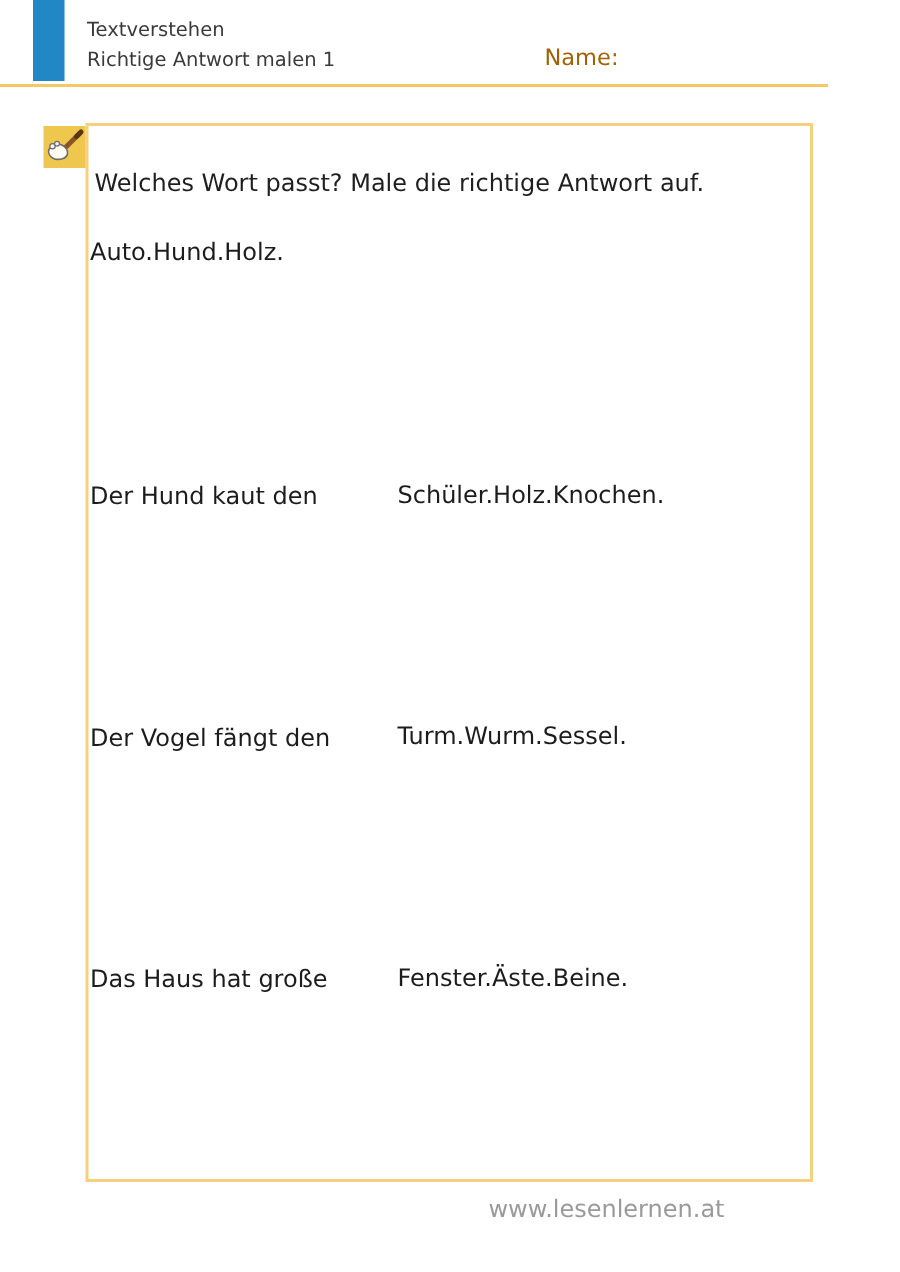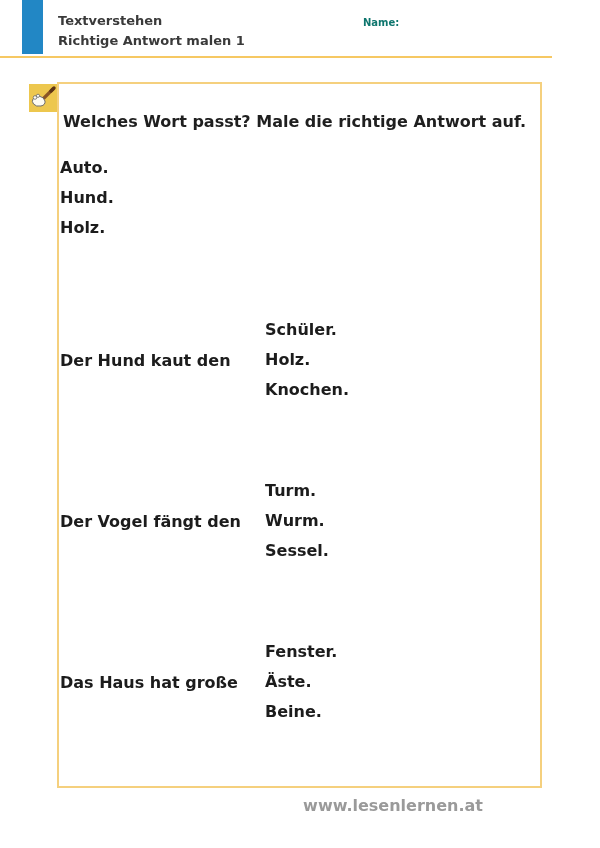--- a/index.html
+++ b/index.html
@@ -4,38 +4,37 @@
 <style>
   html, body { margin: 0; padding: 0; background: #ffffff; }
   .page {
     position: relative;
     width: 552px;
     height: 848px;
     background: #ffffff;
     font-family: "DejaVu Sans", "Liberation Sans", sans-serif;
     color: var(--text_dark, #222);
     overflow: hidden;
-    font-weight: bold;
   }
   .blue-tab {
     position: absolute;
     left: 22px; top: 0; width: 21px; height: 54px;
     background: var(--blue_tab, #2287c5);
   }
   .header-left {
     position: absolute;
     left: 58px; top: 11px;
     font-size: 13px; line-height: 20px;
     color: #3a3a3a;
   }
   .name-label {
     position: absolute;
-    left: 363px; top: 17px;
-    font-size: 10px;
-    color: #0f766e;
+    left: 363px; top: 29px;
+    font-size: 15px;
+    color: #a16207;
   }
   .top-rule {
     position: absolute;
     left: 0; top: 56px; width: 600px; height: 2px;
     background: var(--accent_yellow, #f6c863);
   }
   .worksheet-box {
     position: absolute;
     left: 57px; top: 82px; width: 485px; height: 706px;
     border: 2px solid var(--border_yellow, #f5d07e);
@@ -61,21 +60,21 @@
     display: flex;
     align-items: stretch;
     font-size: 16px;
     color: #1c1c1c;
   }
   .q .stem {
     width: 205px;
     display: flex;
     align-items: center;
   }
-  .q .opts { display: flex; flex-direction: column; }
+  .q .opts { display: flex; flex-direction: row; }
   .q .opt { height: 30px; line-height: 30px; }
   .q1 { top: 153px; }
   .q2 { top: 315px; }
   .q3 { top: 476px; }
   .q4 { top: 637px; }
   .footer-url {
     position: absolute;
     right: 69px; top: 796px;
     font-size: 16px;
     color: var(--footer_gray, #9a9a9a);

